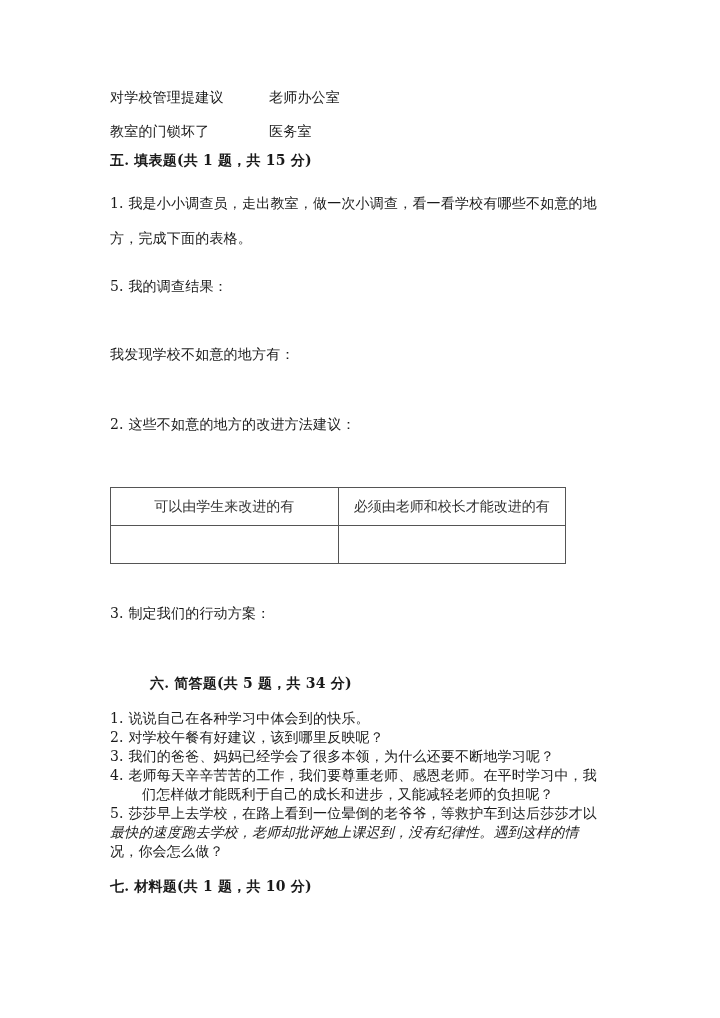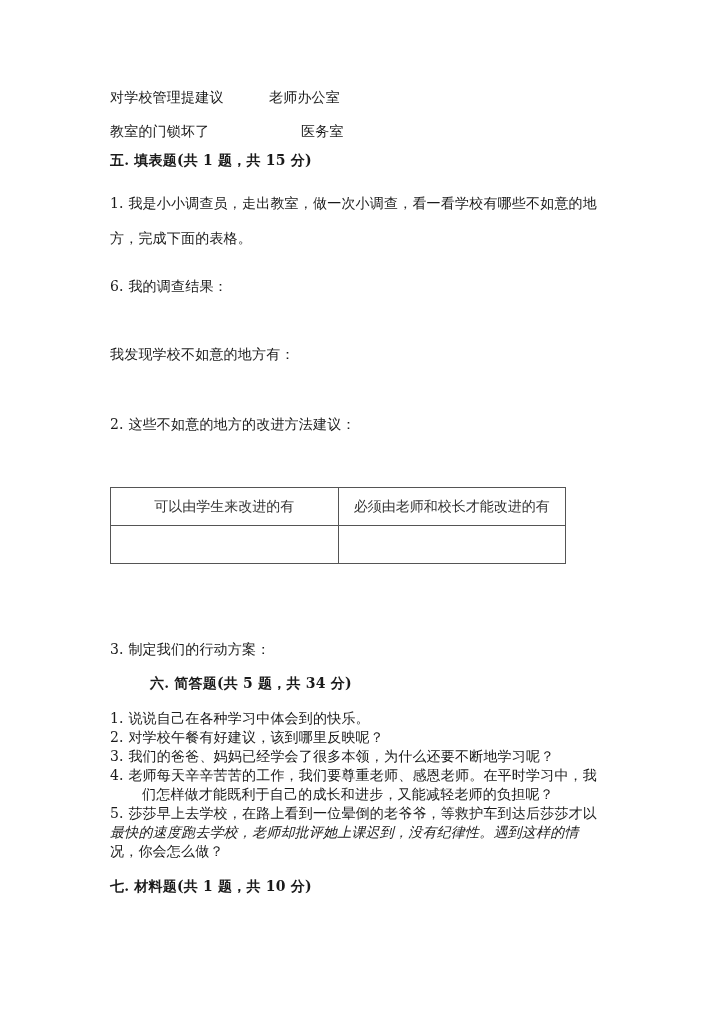--- a/index.html
+++ b/index.html
@@ -51,43 +51,43 @@
     .table th {
       width: 50%;
     }
   </style>
 </head>
 <body>
 
 <div class="line" style="top:88px;">对学校管理提建议</div>
 <div class="line col2" style="top:88px;">老师办公室</div>
 <div class="line" style="top:122px;">教室的门锁坏了</div>
-<div class="line col2" style="top:122px;margin-left:32px;">医务室</div>
+<div class="line col2" style="top:122px;">医务室</div>
 
 <div class="line heading" style="top:151px;">五. 填表题(共 1 题，共 15 分)</div>
 <div class="line" style="top:194px;">1. 我是小小调查员，走出教室，做一次小调查，看一看学校有哪些不如意的地</div>
 <div class="line" style="top:229px;">方，完成下面的表格。</div>
-<div class="line" style="top:277px;">6. 我的调查结果：</div>
+<div class="line" style="top:277px;">5. 我的调查结果：</div>
 <div class="line" style="top:345px;">我发现学校不如意的地方有：</div>
 <div class="line" style="top:415px;">2. 这些不如意的地方的改进方法建议：</div>
 
 <table class="table">
   <tbody>
       <tr>
     <th>可以由学生来改进的有</th>
     <th>必须由老师和校长才能改进的有</th>
   </tr>
   <tr>
     <td></td>
     <td></td>
   </tr>
 </tbody>
   </table>
 
-<div class="line" style="top:604px;margin-top:36px;">3. 制定我们的行动方案：</div>
+<div class="line" style="top:604px;">3. 制定我们的行动方案：</div>
 
 <div class="line heading" style="top:674px;margin-left:40px;">六. 简答题(共 5 题，共 34 分)</div>
 <div class="line" style="top:709px;">1. 说说自己在各种学习中体会到的快乐。</div>
 <div class="line" style="top:728px;">2. 对学校午餐有好建议，该到哪里反映呢？</div>
 <div class="line" style="top:747px;">3. 我们的爸爸、妈妈已经学会了很多本领，为什么还要不断地学习呢？</div>
 <div class="line" style="top:766px;">4. 老师每天辛辛苦苦的工作，我们要尊重老师、感恩老师。在平时学习中，我</div>
 <div class="line" style="top:785px;margin-left:32px;">们怎样做才能既利于自己的成长和进步，又能减轻老师的负担呢？</div>
 <div class="line" style="top:804px;">5. 莎莎早上去学校，在路上看到一位晕倒的老爷爷，等救护车到达后莎莎才以</div>
 <div class="line" style="top:823px;font-style:italic;">最快的速度跑去学校，老师却批评她上课迟到，没有纪律性。遇到这样的情</div>
 <div class="line" style="top:842px;">况，你会怎么做？</div>

